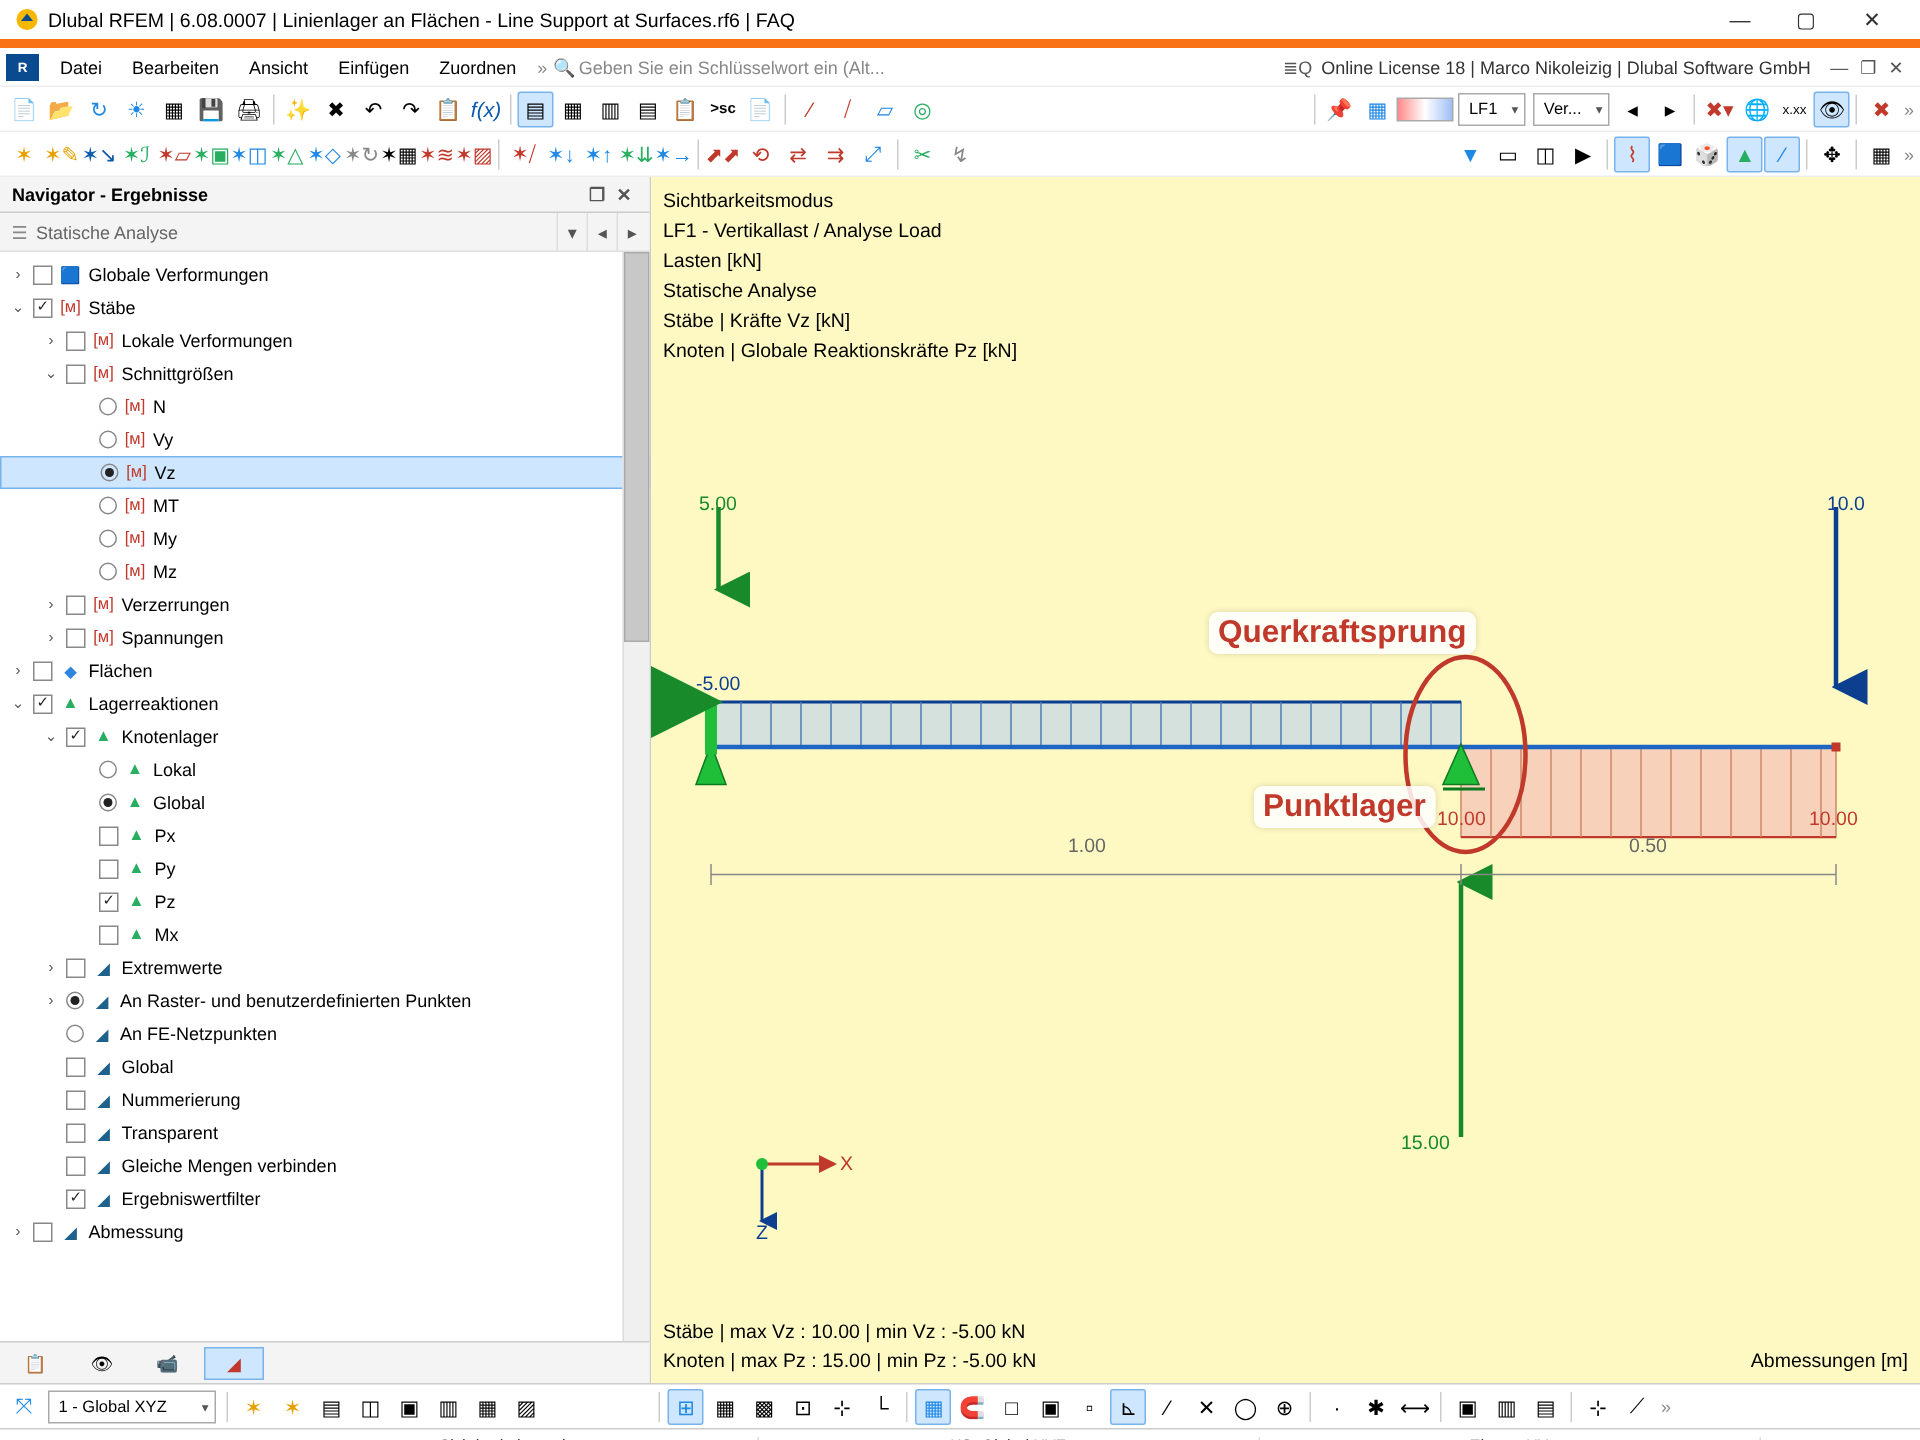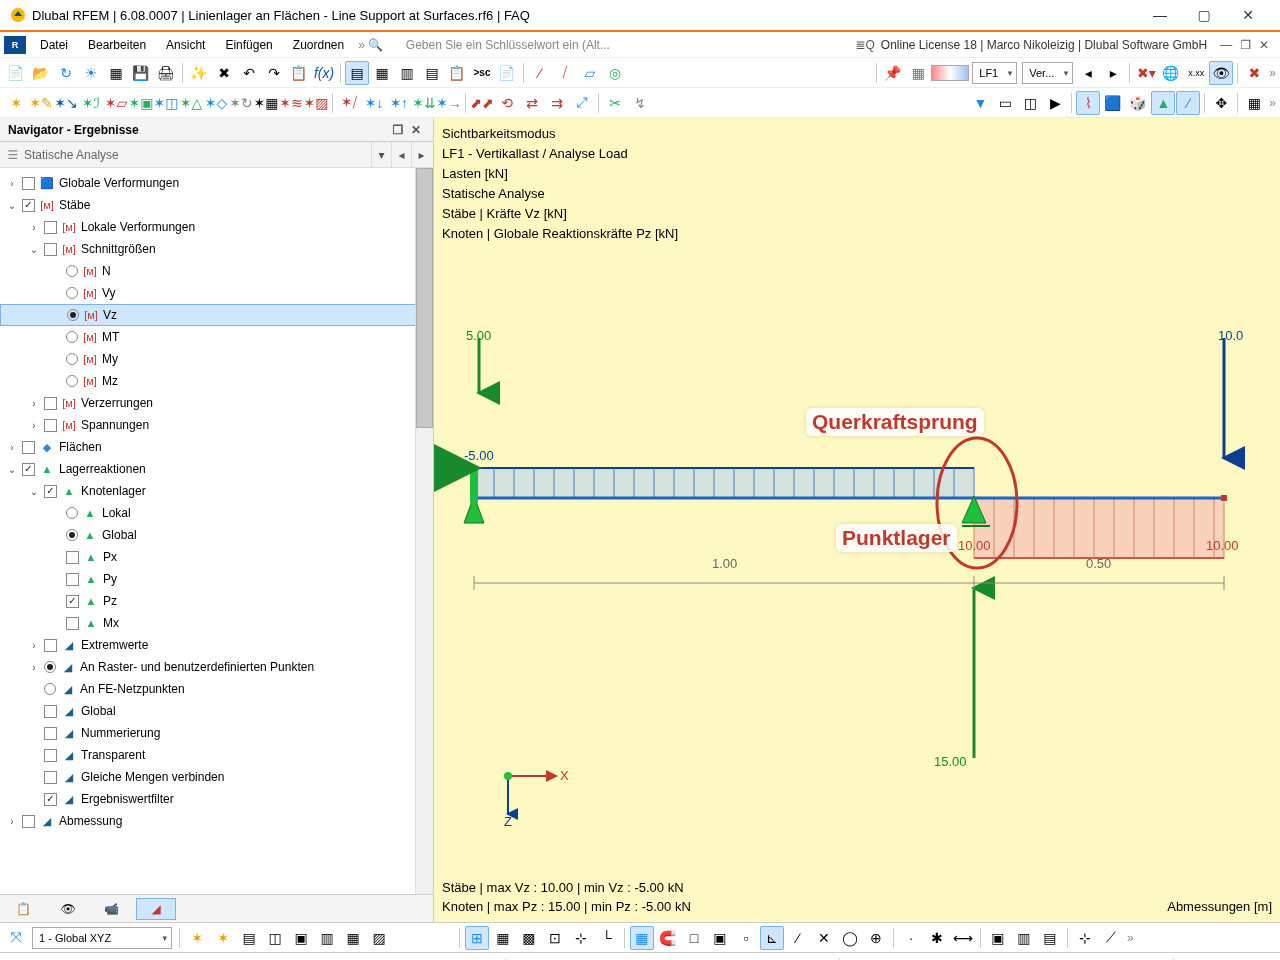--- a/index.html
+++ b/index.html
@@ -1,25 +1,25 @@
 <!DOCTYPE html>
 <html><head>
 <meta charset="utf-8">
 <style>
 html,body{margin:0;padding:0;font-family:"Segoe UI",Tahoma,sans-serif;font-size:12px;color:#000;background:#fff;overflow:hidden;width:1280px;height:960px}
 *{box-sizing:border-box}
-.titlebar{height:32px;display:flex;align-items:center;padding:0 10px;border-bottom:2px solid #f97316}
+.titlebar{height:32px;display:flex;align-items:center;padding:0 10px;border-bottom:6px solid #f97316}
 .titlebar .app-icon{width:16px;height:16px;margin-right:6px}
 .titlebar .title{flex:1;font-size:13px}
 .titlebar .win-btn{width:44px;text-align:center;font-size:14px;color:#333}
 .menubar{height:26px;display:flex;align-items:center;padding:0 4px;border-bottom:1px solid #eee}
 .menubar .logo{width:22px;height:18px;background:#0a4b8f;margin-right:4px;display:flex;align-items:center;justify-content:center;color:#fff;font-size:9px;font-weight:bold}
 .menubar .menu-item{padding:3px 10px}
 .menubar .spacer{color:#888;margin:0 4px}
-.menubar .search{color:#888;margin-left:22px;flex:1}
+.menubar .search{color:#888;margin-left:2px;flex:1}
 .menubar .license{color:#333;padding:0 6px}
 .menubar .mini-win{display:flex;gap:2px;color:#555;padding:0 4px}
 .menubar .mini-win span{padding:0 3px}
 .toolbar{height:30px;display:flex;align-items:center;padding:1px 4px;gap:1px;border-bottom:1px solid #eee}
 .tb-btn{width:24px;height:24px;display:flex;align-items:center;justify-content:center;border:1px solid transparent;border-radius:2px;font-size:14px}
 .tb-btn.sel{background:#cfe6ff;border-color:#79b3ec}
 .tb-sep{width:1px;height:20px;background:#ccc;margin:0 3px}
 .tb-combo{height:22px;border:1px solid #aaa;background:#fff;padding:0 18px 0 6px;display:flex;align-items:center;font-size:11px;position:relative;margin:0 2px}
 .tb-combo::after{content:"▾";position:absolute;right:4px;color:#555;font-size:9px}
 .body{display:flex;height:804px}
@@ -594,21 +594,21 @@
     <div class="summary">
       <div>Stäbe | max Vz : 10.00 | min Vz : -5.00 kN</div>
       <div>Knoten | max Pz : 15.00 | min Pz : -5.00 kN</div>
     </div>
     <div class="dim-label">Abmessungen [m]</div>
   </div>
 </div>
 
 <div class="bottom-tb">
   <div class="tb-btn" style="color:#1e88e5">⤧</div>
-  <div class="tb-combo" style="width:140px">
+  <div class="tb-combo" style="width:112px">
       <span>1 - Global XYZ</span>
     </div>
   <div class="tb-sep"></div>
   <div class="tb-btn" style="color:#e6a100">✶</div>
   <div class="tb-btn" style="color:#e6a100">✶</div>
   <div class="tb-btn">▤</div>
   <div class="tb-btn">◫</div>
   <div class="tb-btn">▣</div>
   <div class="tb-btn">▥</div>
   <div class="tb-btn">▦</div>

